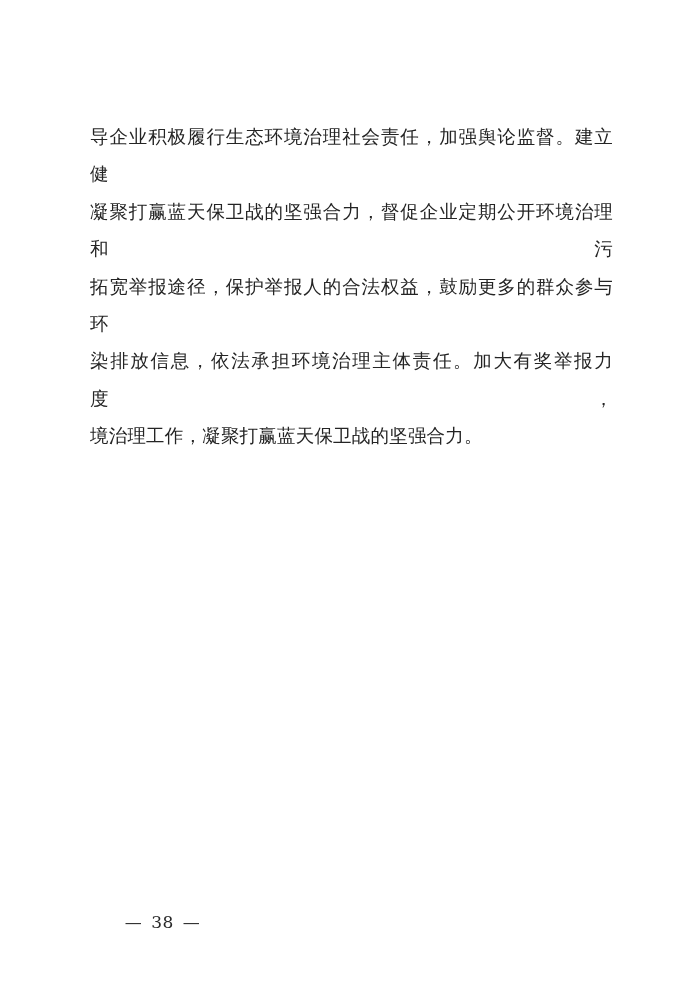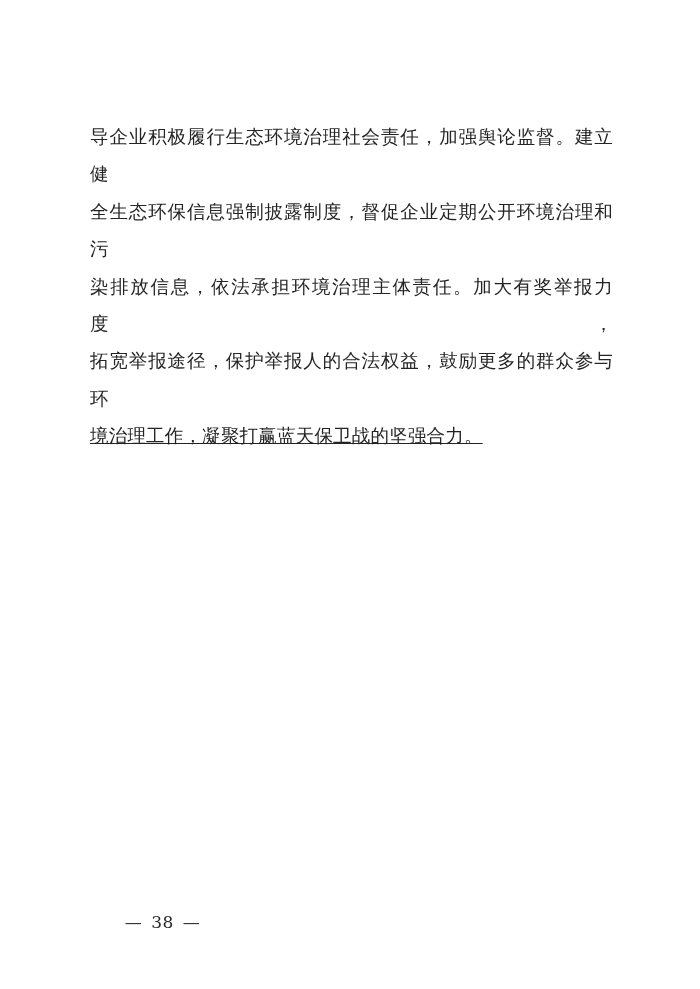--- a/index.html
+++ b/index.html
@@ -29,21 +29,20 @@
     white-space: normal;
   }
   .para-line.justified {
     text-align: justify;
     text-align-last: justify;
     text-justify: inter-character;
   }
   .para-line.last-line {
     text-align: left;
     text-align-last: left;
-    text-decoration: underline;
   }
   .footer {
     position: absolute;
     left: 101px;
     top: 888px;
     font-size: 17px;
     line-height: 20px;
     color: #2a2a2a;
     letter-spacing: 0.5px;
     white-space: pre;
@@ -58,23 +57,23 @@
     color: #2a2a2a;
   }
 </style>
 </head>
 <body>
 
 <div class="page">
 
   <div class="text-block">
     <div class="para-line justified">导企业积极履行生态环境治理社会责任，加强舆论监督。建立健</div>
-    <div class="para-line justified">全生态环保信息强制披露制度，督促企业定期公开环境治理和污</div>
+    <div class="para-line justified">凝聚打赢蓝天保卫战的坚强合力，督促企业定期公开环境治理和污</div>
+    <div class="para-line justified">拓宽举报途径，保护举报人的合法权益，鼓励更多的群众参与环</div>
     <div class="para-line justified">染排放信息，依法承担环境治理主体责任。加大有奖举报力度，</div>
-    <div class="para-line justified">拓宽举报途径，保护举报人的合法权益，鼓励更多的群众参与环</div>
     <div class="para-line last-line">境治理工作，凝聚打赢蓝天保卫战的坚强合力。</div>
   </div>
 
   <div class="footer">
     <span class="dash">—</span><span class="pagenum">38</span><span class="dash">—</span>
   </div>
 
 </div>
 
 </body></html>

